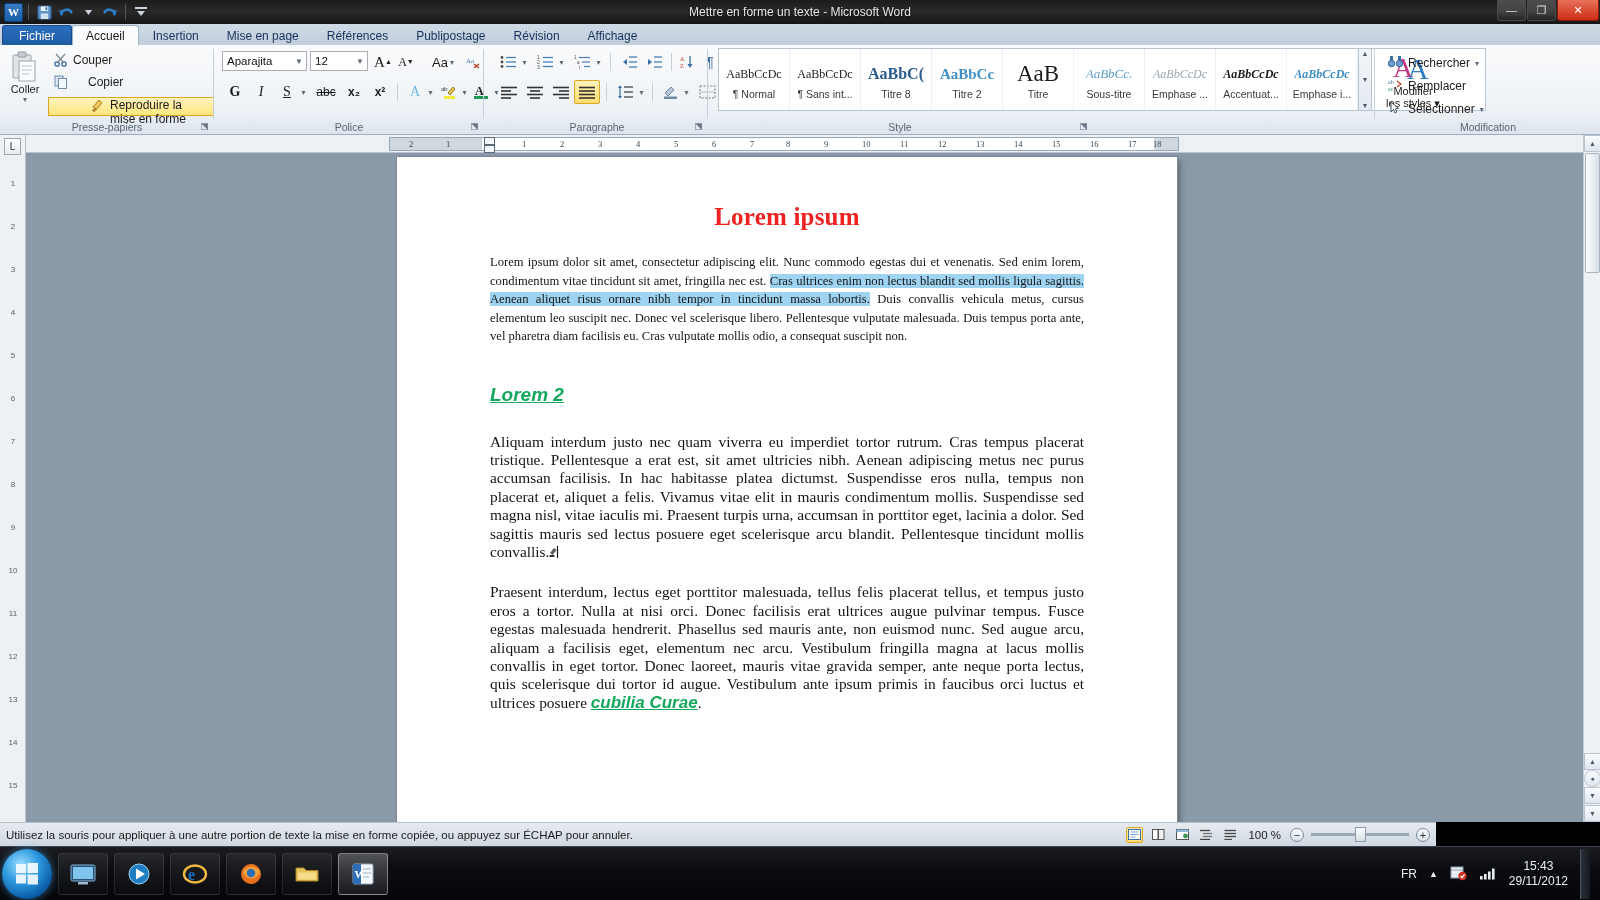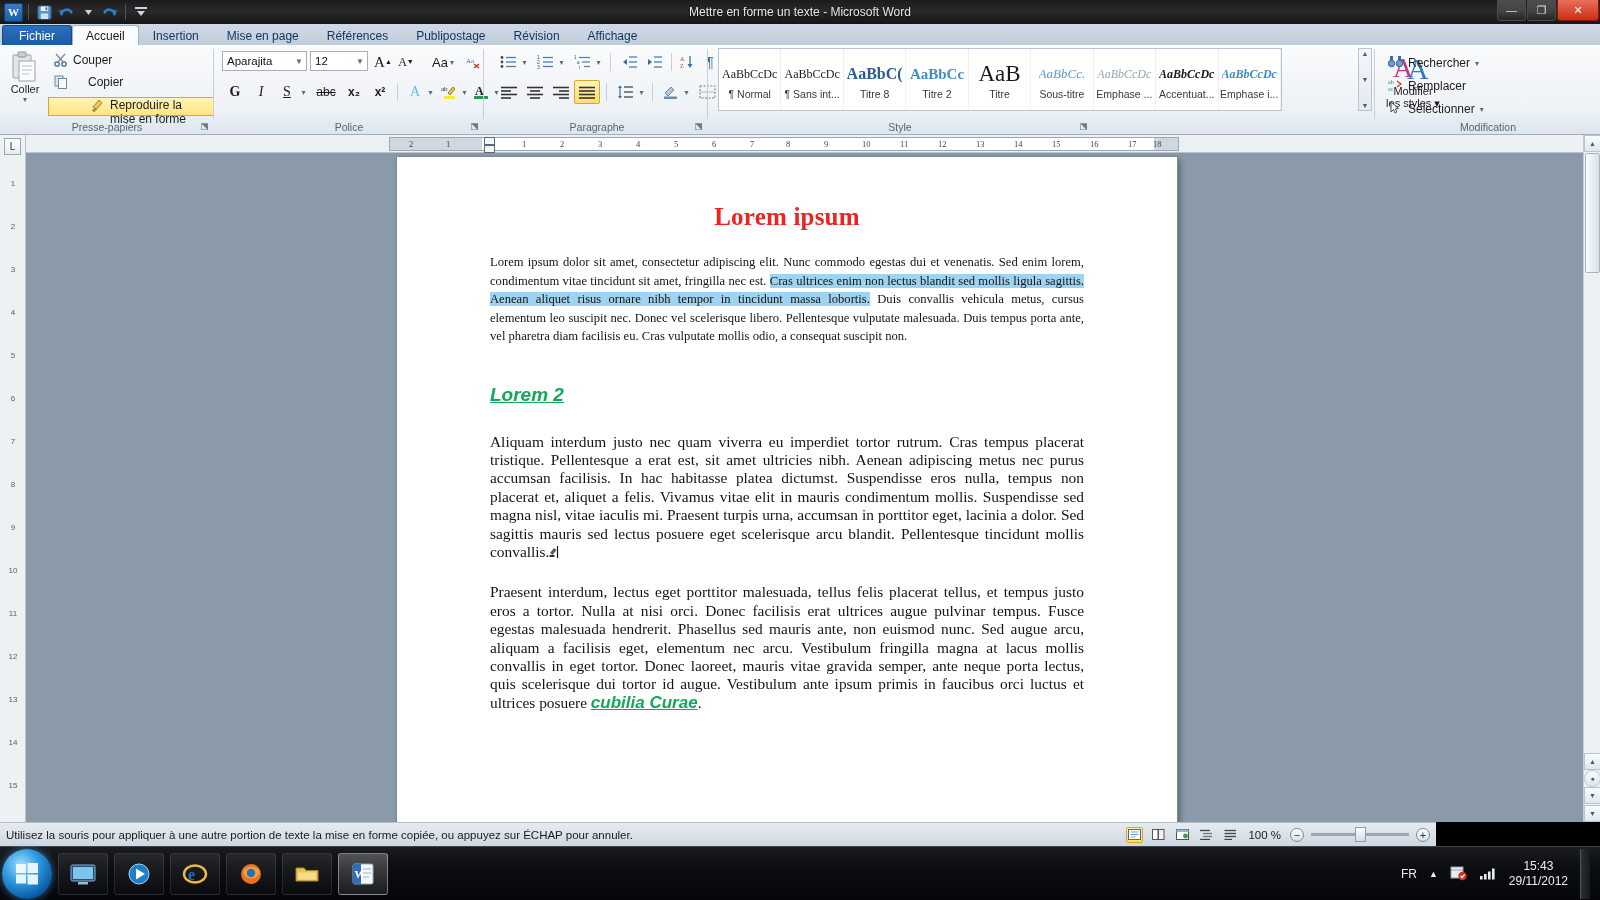--- a/index.html
+++ b/index.html
@@ -577,21 +577,21 @@
           </svg>
       </div>
       <div class="rbtn" style="left:232px; top:36px; width:11px; font-size:8px; color:#5a6b7a;">▾</div>
 
       <div class="group-label">Paragraphe</div>
       <div class="dlg" style="right:4px;">⬔</div>
       <div class="group-div" style="right:0;"></div>
     </div>
 
     <div class="group" style="left:710px; width:665px;">
-      <div class="gallery" style="left:8px; width:564px;">
+      <div class="gallery" style="left:8px; width:768px;">
         <div class="sty">
           <div class="prev" style="color:#1a1a1a;font-size:12px;font-family:'Liberation Serif',serif;">AaBbCcDc</div>
           <div class="nm">¶ Normal</div>
         </div>
         <div class="sty">
           <div class="prev" style="color:#1a1a1a;font-size:12px;font-family:'Liberation Serif',serif;">AaBbCcDc</div>
           <div class="nm">¶ Sans int...</div>
         </div>
         <div class="sty">
           <div class="prev" style="color:#2a5d8f;font-size:16px;font-weight:bold;font-family:'Liberation Serif',serif;">AaBbC(</div>

